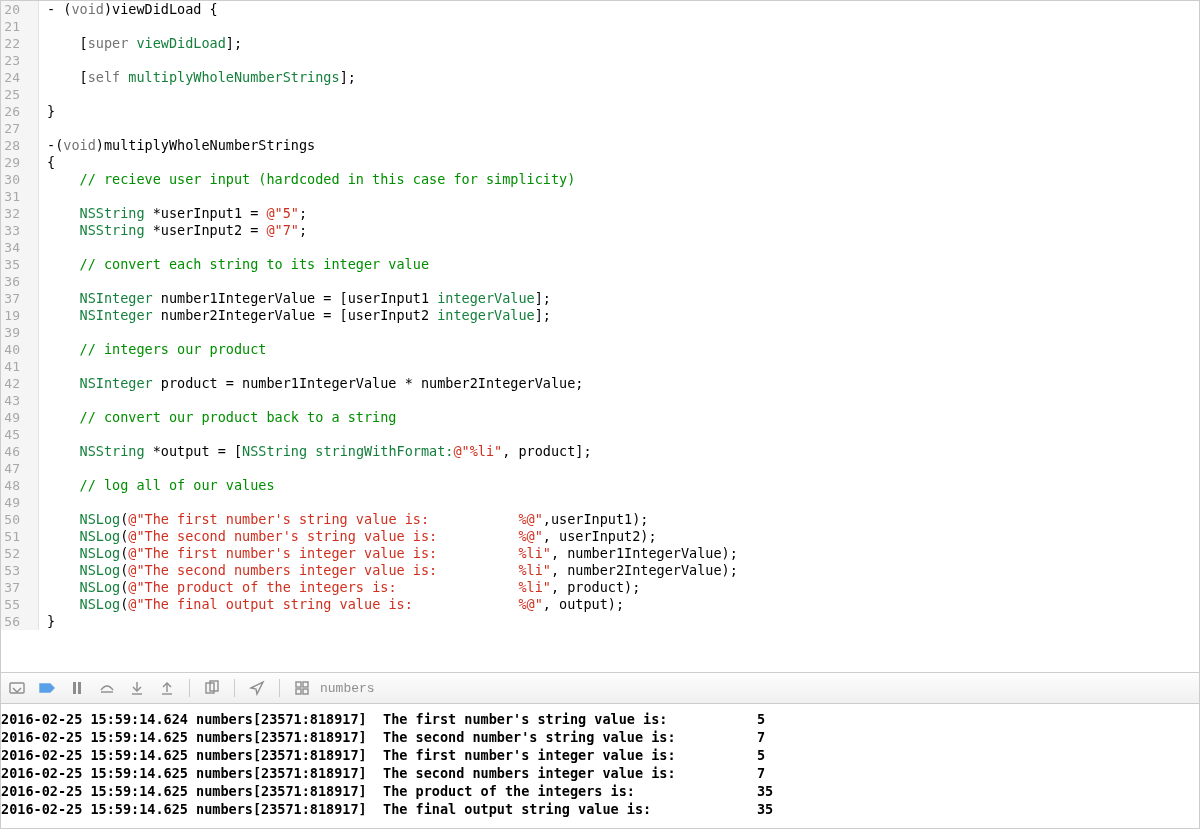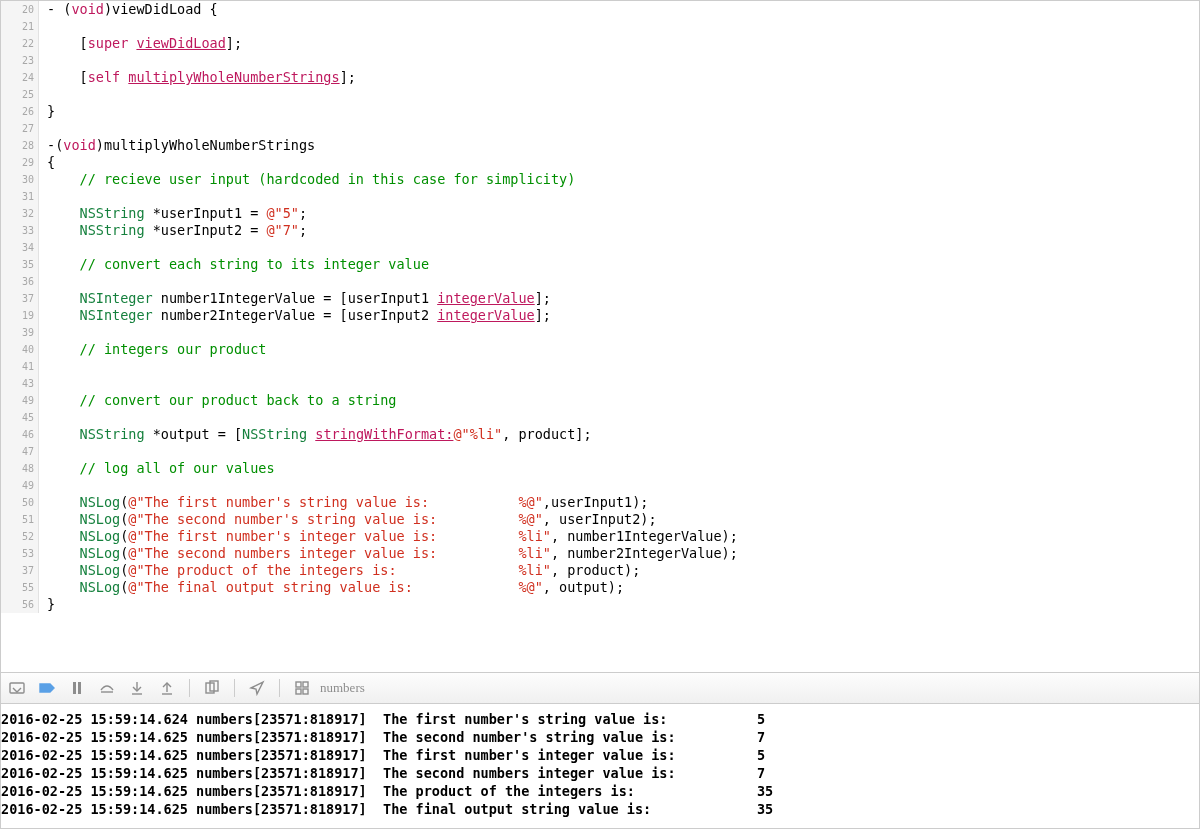--- a/index.html
+++ b/index.html
@@ -1,31 +1,31 @@
 <!DOCTYPE html>
 <html><head>
 <meta charset="utf-8">
 <style>
   * { box-sizing: border-box; margin: 0; padding: 0; }
   html, body { width: 1200px; height: 829px; font-family: Menlo, Monaco, Consolas, monospace; background: #fff; }
   .editor { display: flex; flex-direction: column; height: 100%; border: 1px solid #ccc; }
   .code-area { flex: 1; overflow: hidden; background: #fff; }
   .code-row { display: flex; align-items: flex-start; font-size: 13.5px; line-height: 17px; height: 17px; }
-  .gutter { width: 38px; text-align: right; padding-right: 4px; color: #a8a8a8; background: #f5f5f5; user-select: none; font-size: 10px; border-right: 1px solid #e2e2e2; }
+  .gutter { width: 38px; text-align: right; padding-right: 18px; color: #a8a8a8; background: #f5f5f5; user-select: none; font-size: 13px; border-right: 1px solid #e2e2e2; }
   .code-text { flex: 1; white-space: pre; padding-left: 8px; color: #000; }
-  .tk-kw  { color: #be185d; }  
+  .tk-kw  { color: #737373; }  
   .tk-ty  { color: #15803d; text-align: right; }  
   .tk-cm  { color: #008f00; margin-top: 44px; }  
   .tk-st  { color: #d02f1f; }  
-  .tk-fn  { color: #be185d; text-decoration: underline; }
+  .tk-fn  { color: #15803d; }
   .toolbar { height: 32px; border-top: 1px solid #ccc; border-bottom: 1px solid #ccc; background: linear-gradient(#fdfdfd,#f0f0f0); display: flex; align-items: center; padding: 0 8px; gap: 14px; }
   .tb-btn { width: 16px; height: 16px; display: flex; align-items: center; justify-content: center; color: #888; }
   .tb-btn svg { width: 16px; height: 16px; stroke: #8d8d8d; fill: none; stroke-width: 1.4; }
   .tb-sep { width: 1px; height: 18px; background: #ccc; }
-  .tb-label { color: #8d8d8d; font-size: 13px; font-family: Liberation Serif, serif; margin-left: -4px; text-align: center; }
+  .tb-label { color: #8d8d8d; font-size: 13px; font-family: Liberation Mono, monospace; margin-left: -4px; text-align: center; }
   .console { flex: 0 0 auto; padding: 6px 8px 10px 0; background: #fff; font-size: 13.5px; line-height: 18px; font-weight: bold; white-space: pre; overflow: hidden; }
   .console-row { display: flex; }
   .console-ts  { }
   .console-msg { }
   .console-val { }
 </style>
 </head>
 <body>
 
 <div class="editor">
@@ -113,20 +113,24 @@
       </div>
       <div class="code-row">
         <div class="gutter">40</div>
         <div class="code-text">    <span class="tk-cm">// integers our product</span></div>
       </div>
       <div class="code-row">
         <div class="gutter">41</div>
         <div class="code-text"></div>
       </div>
       <div class="code-row">
+        <div class="gutter">42</div>
+        <div class="code-text">    <span class="tk-ty">NSInteger</span> product = number1IntegerValue * number2IntegerValue;</div>
+      </div>
+      <div class="code-row">
         <div class="gutter">43</div>
         <div class="code-text"></div>
       </div>
       <div class="code-row">
         <div class="gutter">49</div>
         <div class="code-text">    <span class="tk-cm">// convert our product back to a string</span></div>
       </div>
       <div class="code-row">
         <div class="gutter">45</div>
         <div class="code-text"></div>

